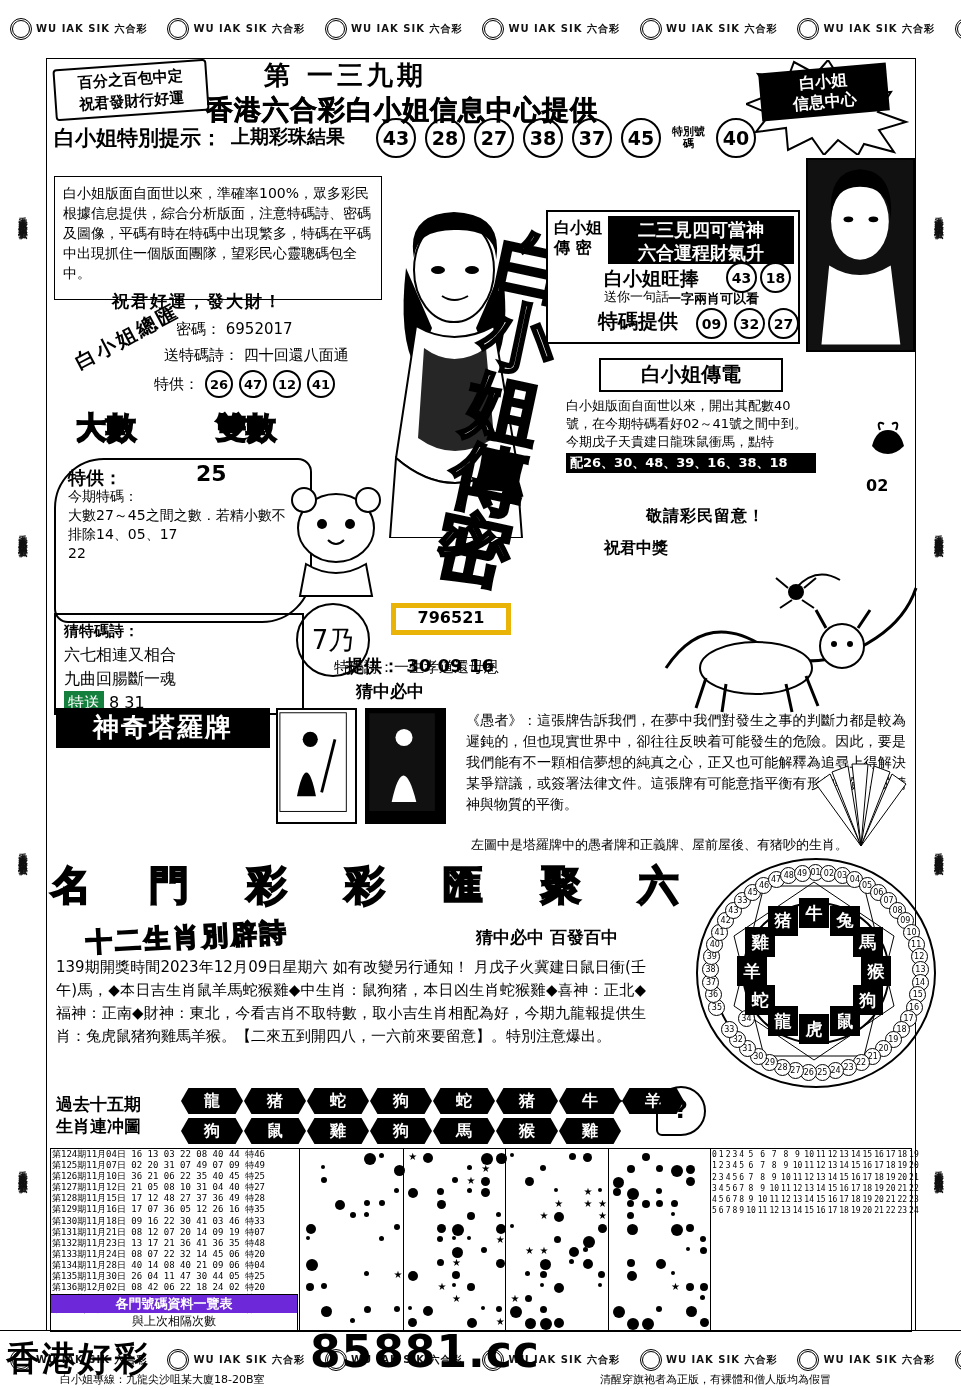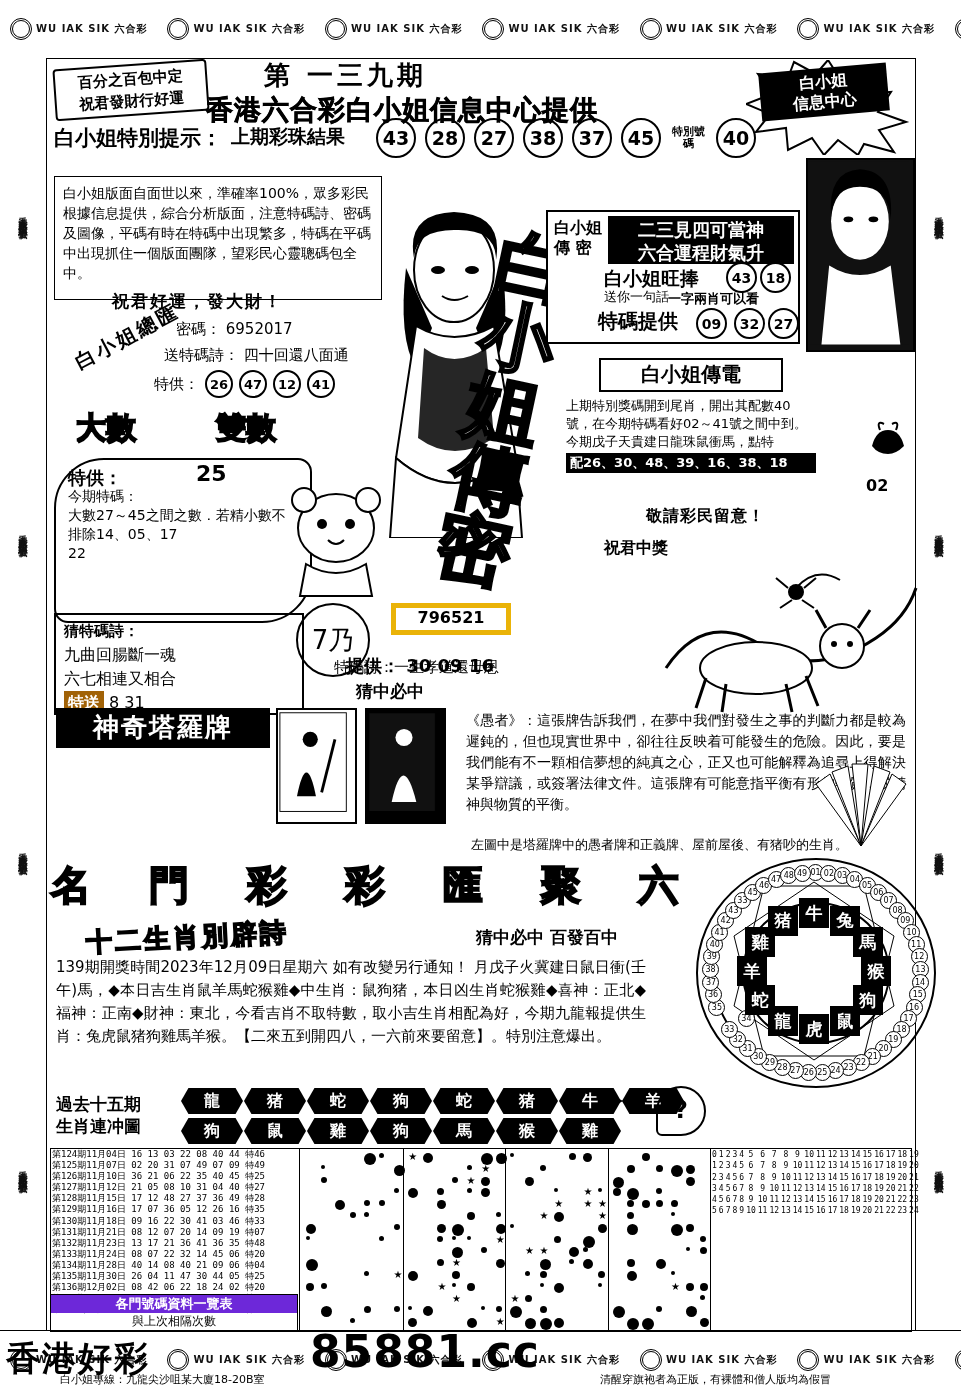--- a/index.html
+++ b/index.html
@@ -65,21 +65,21 @@
   .cloud{position:absolute;left:8px;top:400px;width:230px;height:145px;border:2px solid #000;border-radius:50px 14px 50px 14px;padding:8px 12px;font-size:14px;line-height:19px;background:#fff;}
   .cloud .big{font-size:18px;font-weight:bold;}
   .cloud .num25{position:absolute;left:140px;top:4px;font-size:22px;font-weight:bold;}
 
   
   .tiger{position:absolute;left:230px;top:420px;width:120px;height:120px;}
 
   
   .poem{position:absolute;left:8px;top:555px;width:230px;height:90px;border:2px solid #000;padding:4px 8px;font-size:16px;line-height:24px;}
   .poem .hd{font-size:15px;font-weight:bold;}
-  .poem .send{background:#a16207;color:#fff;display:inline-block;padding:0 4px;font-weight:bold;}
+  .poem .send{background:#15803d;color:#fff;display:inline-block;padding:0 4px;font-weight:normal;}
   .circlebox{position:absolute;left:250px;top:545px;width:70px;height:70px;border:2px solid #000;border-radius:50%;display:flex;align-items:center;justify-content:center;font-size:26px;}
   .codebox{position:absolute;left:345px;top:545px;width:110px;height:22px;border:5px solid #eab308;text-align:center;font-size:16px;font-weight:bold;}
   .tmpoem{position:absolute;left:288px;top:600px;font-size:15px;font-family:Liberation Serif, serif;}
   .tmprov{position:absolute;left:300px;top:596px;font-size:18px;font-weight:bold;}
   .tmguess{position:absolute;left:310px;top:622px;font-size:17px;font-weight:bold;}
 
   
   .tarotlabel{position:absolute;left:10px;top:650px;width:210px;height:36px;border:2px solid #000;background:#000;color:#fff;font-size:26px;font-weight:bold;text-align:center;line-height:34px;letter-spacing:2px;}
   .tarotcards{position:absolute;left:230px;top:650px;width:170px;height:115px;display:flex;gap:8px;}
   .tcard{width:78px;height:112px;border:2px solid #000;background:#fff;position:relative;}
@@ -326,21 +326,21 @@
       <div class="pb" style="left:178px;top:50px;">43</div>
       <div class="pb" style="left:212px;top:50px;">18</div>
       <div class="pb" style="left:148px;top:96px;">09</div>
       <div class="pb" style="left:186px;top:96px;">32</div>
       <div class="pb" style="left:220px;top:96px;">27</div>
       <div style="position:absolute;left:120px;top:78px;font-size:13px;font-weight:bold;">一字兩肖可以看</div>
     </div>
 
     <div class="tele">
       <div class="hdbox">白小姐傳電</div>
-      <p>上期特別獎碼開到尾肖，開出其配數40號，在今期特碼看好02～41號之間中到。今期戊子天貴建日龍珠鼠衝馬，點特</p>
+      <p>白小姐版面自面世以來，開出其配數40號，在今期特碼看好02～41號之間中到。今期戊子天貴建日龍珠鼠衝馬，點特</p>
       <div class="teleblack">配26、30、48、39、16、38、18</div>
     </div>
     <div class="respect">敬請彩民留意！</div>
     <div class="blessing">祝君中獎</div>
     <div class="goat">
       <svg width="44" height="44" viewBox="0 0 44 44">
         <path d="M6 30 Q10 14 22 14 Q34 14 38 30 Q30 38 22 38 Q12 38 6 30 Z" fill="#000"></path>
         <path d="M14 14 Q10 4 18 8" stroke="#000" stroke-width="2" fill="none"></path>
         <path d="M30 14 Q34 4 26 8" stroke="#000" stroke-width="2" fill="none"></path>
       </svg>
@@ -367,22 +367,22 @@
         <circle cx="92" cy="22" r="12" fill="#fff" stroke="#000" stroke-width="2"></circle>
         <circle cx="46" cy="46" r="5" fill="#000"></circle>
         <circle cx="74" cy="46" r="5" fill="#000"></circle>
         <path d="M52 62 Q60 70 68 62" stroke="#000" stroke-width="2" fill="none"></path>
         <path d="M30 86 Q60 104 90 86 L96 118 L24 118 Z" fill="#fff" stroke="#000" stroke-width="2"></path>
       </svg>
     </div>
 
     <div class="poem">
       <div class="hd">猜特碼詩：</div>
+      <div>六七相連又相合</div>
       <div>九曲回腸斷一魂</div>
-      <div>六七相連又相合</div>
       <div>
         <span class="send">特送</span>
         <span>8  31</span>
       </div>
     </div>
     <div class="circlebox">7乃</div>
     <div class="codebox">796521</div>
     <div class="tmpoem">特碼詩：一生孝道還母恩</div>
     <div class="tmprov">
       <span>提供：</span>

